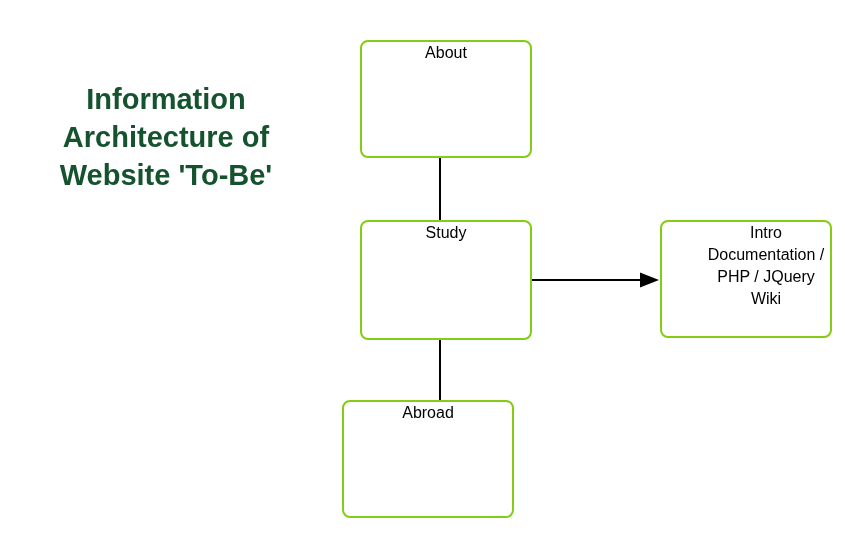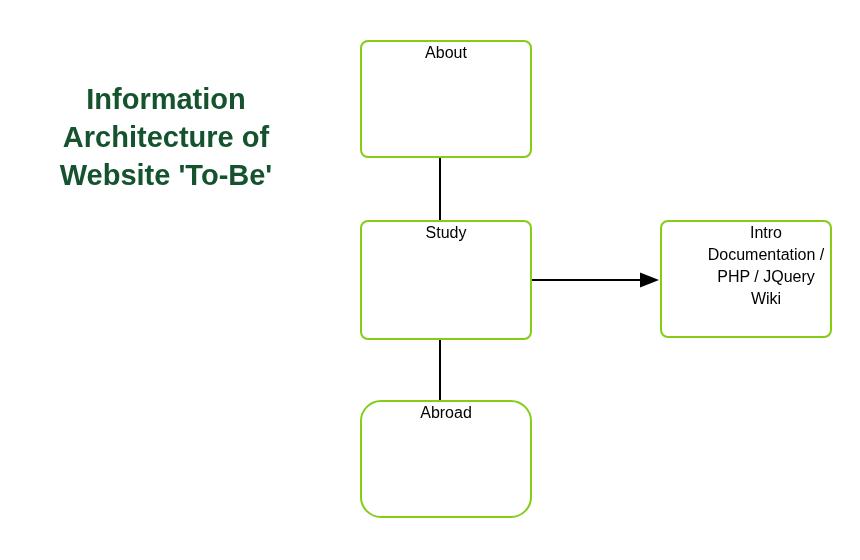--- a/index.html
+++ b/index.html
@@ -45,21 +45,21 @@
   .node .label {
     font-size: 16px;
     line-height: 22px;
     color: #000000;
     text-align: center;
     white-space: pre-line;
     padding: 0 4px;
   }
   .node-about  { left: 360px; top: 40px;  }
   .node-study  { left: 360px; top: 220px; height: 120px; }
-  .node-abroad { left: 360px; top: 400px; border-radius: 21px; }
+  .node-abroad { left: 342px; top: 400px; }
   .node-wiki   { left: 660px; top: 220px; padding-left: 40px; }
 </style>
 </head>
 <body>
 
 <div class="canvas">
 
   <h1 class="title">Information
 Architecture of
 Website 'To-Be'</h1>

